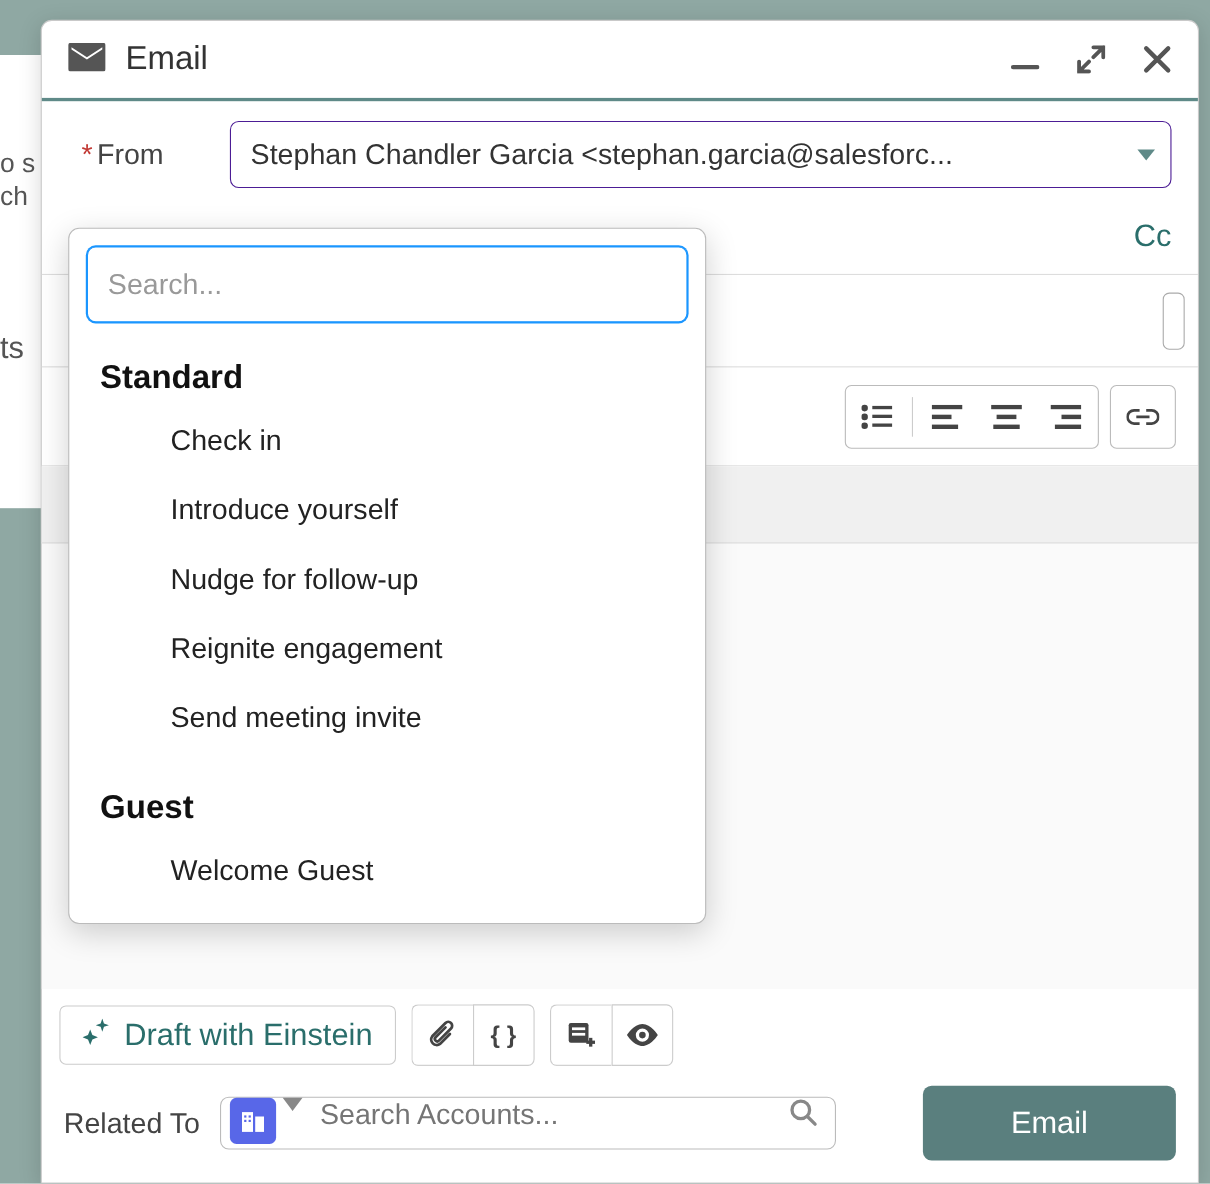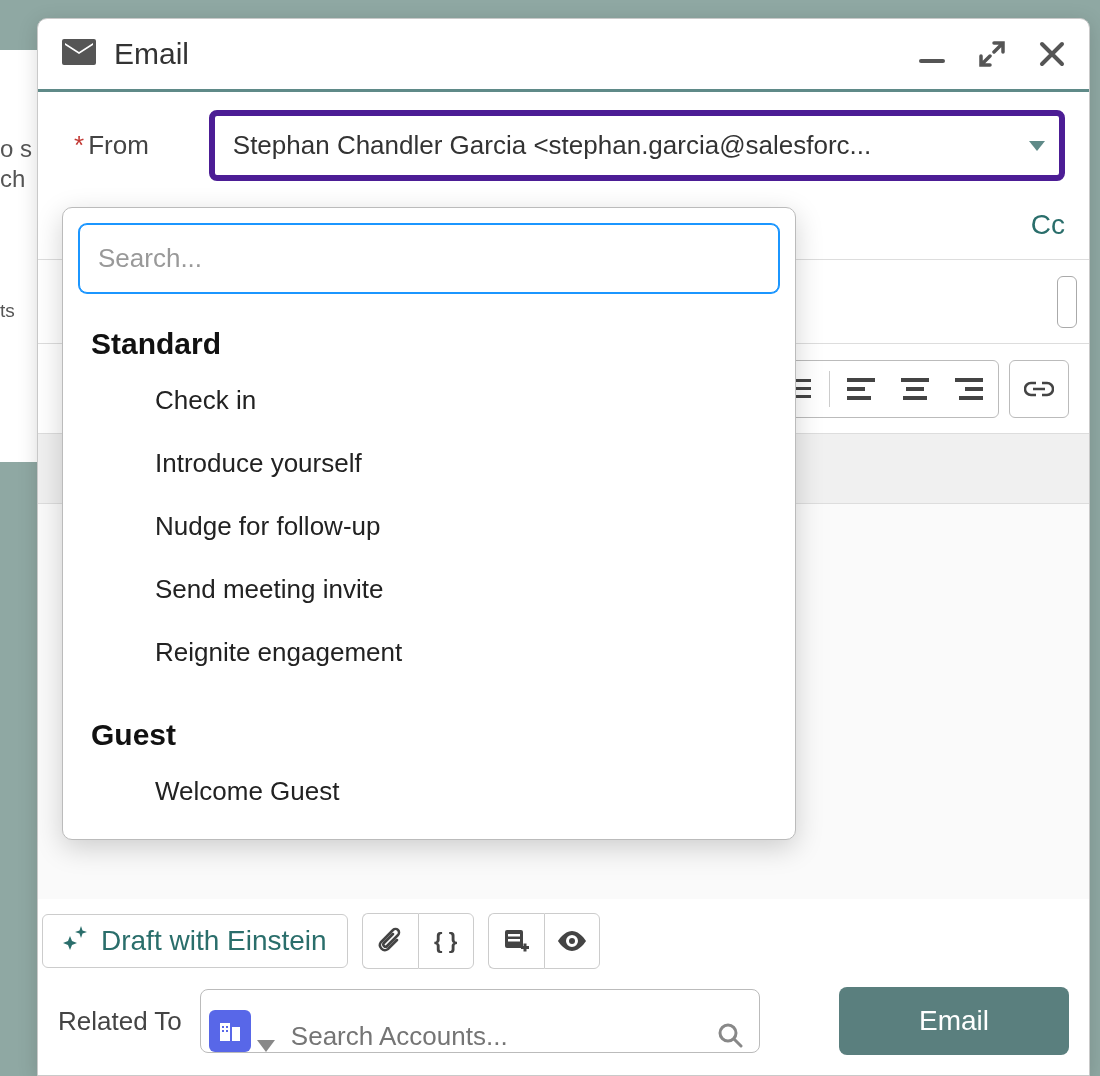--- a/index.html
+++ b/index.html
@@ -35,21 +35,21 @@
       position: absolute;
       left: 0;
       top: 115px;
       font-size: 24px;
       color: #555;
     }
     .bg-text3 {
       position: absolute;
       left: 0;
       top: 250px;
-      font-size: 19px;
+      font-size: 28px;
       color: #555;
     }
     .composer {
       position: absolute;
       left: 37px;
       top: 18px;
       right: 10px;
       bottom: 0;
       background: #fff;
       border: 1px solid #c9c9c9;
@@ -99,21 +99,21 @@
       display: flex;
       align-items: center;
     }
     .from-label::before {
       content: "*";
       color: #c23934;
       margin-right: 4px;
     }
     .from-select {
       flex: 1;
-      border: 6px solid #4c1d95;
+      border: 1px solid #4c1d95;
       border-radius: 8px;
       padding: 14px 40px 14px 18px;
       font-size: 26px;
       color: #333;
       position: relative;
       cursor: pointer;
       white-space: nowrap;
       overflow: hidden;
       text-overflow: ellipsis;
     }
@@ -190,21 +190,21 @@
       background: #fafafa;
     }
     .body-divider {
       height: 70px;
       background: #f0f0f0;
       border-bottom: 1px solid #ddd;
     }
     .footer-row1 {
       display: flex;
       align-items: center;
-      padding: 14px 4px;
+      padding: 14px 16px;
       gap: 14px;
     }
     .draft-btn {
       border: 1px solid #ccc;
       border-radius: 6px;
       background: #fff;
       padding: 10px 20px;
       display: flex;
       align-items: center;
       gap: 12px;
@@ -249,23 +249,23 @@
       gap: 18px;
     }
     .related-label {
       font-size: 26px;
       color: #444;
     }
     .related-input-wrap {
       flex: 1;
       border: 1px solid #bbb;
       border-radius: 8px;
-      height: 64px;
-      display: flex;
-      align-items: flex-end;
+      height: 48px;
+      display: flex;
+      align-items: flex-start;
       padding: 0 16px 0 8px;
       gap: 6px;
       max-width: 560px;
     }
     .entity-icon {
       width: 42px;
       height: 42px;
       background: #5867e8;
       border-radius: 6px;
       display: flex;
@@ -302,21 +302,21 @@
       border-radius: 8px;
       padding: 18px 80px;
       cursor: pointer;
       margin-left: auto;
     }
     
     .dropdown {
       position: absolute;
       left: 62px;
       top: 207px;
-      width: 734px;
+      width: 580px;
       background: #fff;
       border: 1px solid #bbb;
       border-radius: 10px;
       box-shadow: 0 8px 28px rgba(0,0,0,0.18);
       padding: 16px;
       z-index: 100;
     }
     .dropdown-search {
       width: 100%;
       border: 1px solid #1b96ff;
@@ -521,22 +521,22 @@
   <div class="dd-item">
       <div class="dd-item-title">Check in</div>
     </div>
   <div class="dd-item">
       <div class="dd-item-title">Introduce yourself</div>
     </div>
   <div class="dd-item">
       <div class="dd-item-title">Nudge for follow-up</div>
     </div>
   <div class="dd-item">
+      <div class="dd-item-title">Reignite engagement</div>
+    </div>
+  <div class="dd-item">
       <div class="dd-item-title">Send meeting invite</div>
-    </div>
-  <div class="dd-item">
-      <div class="dd-item-title">Reignite engagement</div>
     </div>
   <div class="dd-section-title">Guest</div>
   <div class="dd-item">
     <div class="dd-item-title">Welcome Guest</div>
   </div>
 </div>
 
 </body></html>

